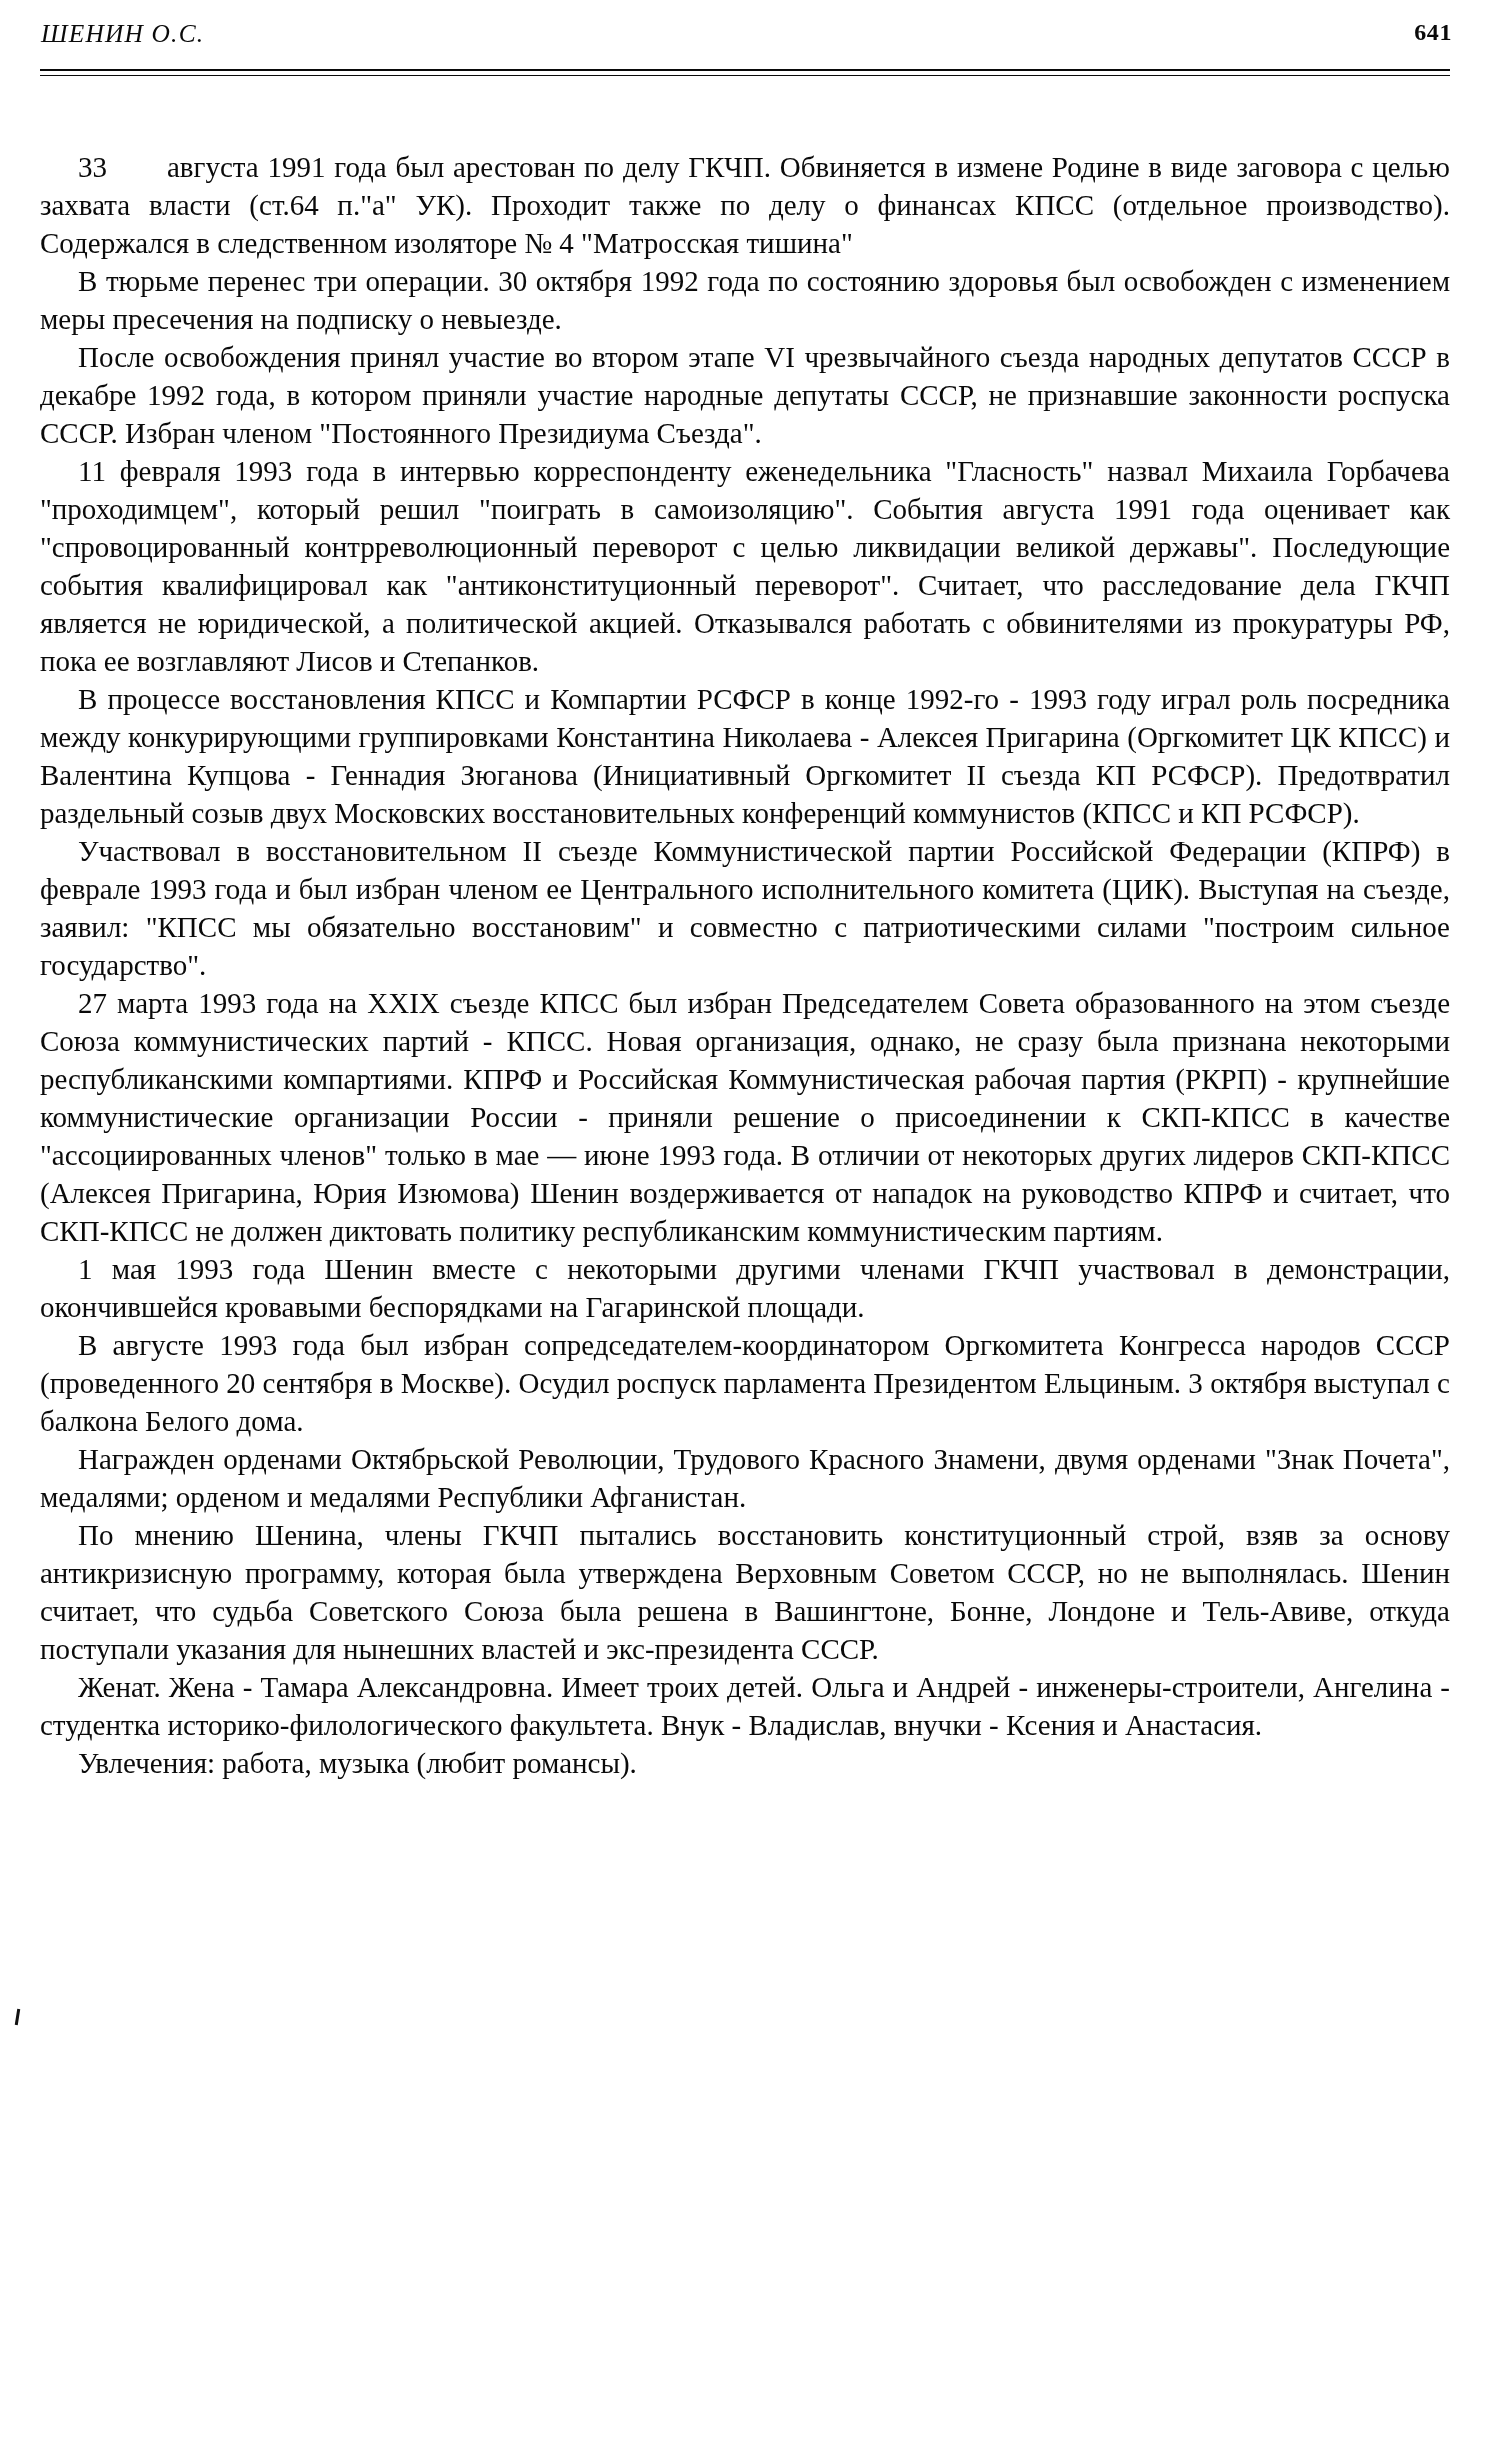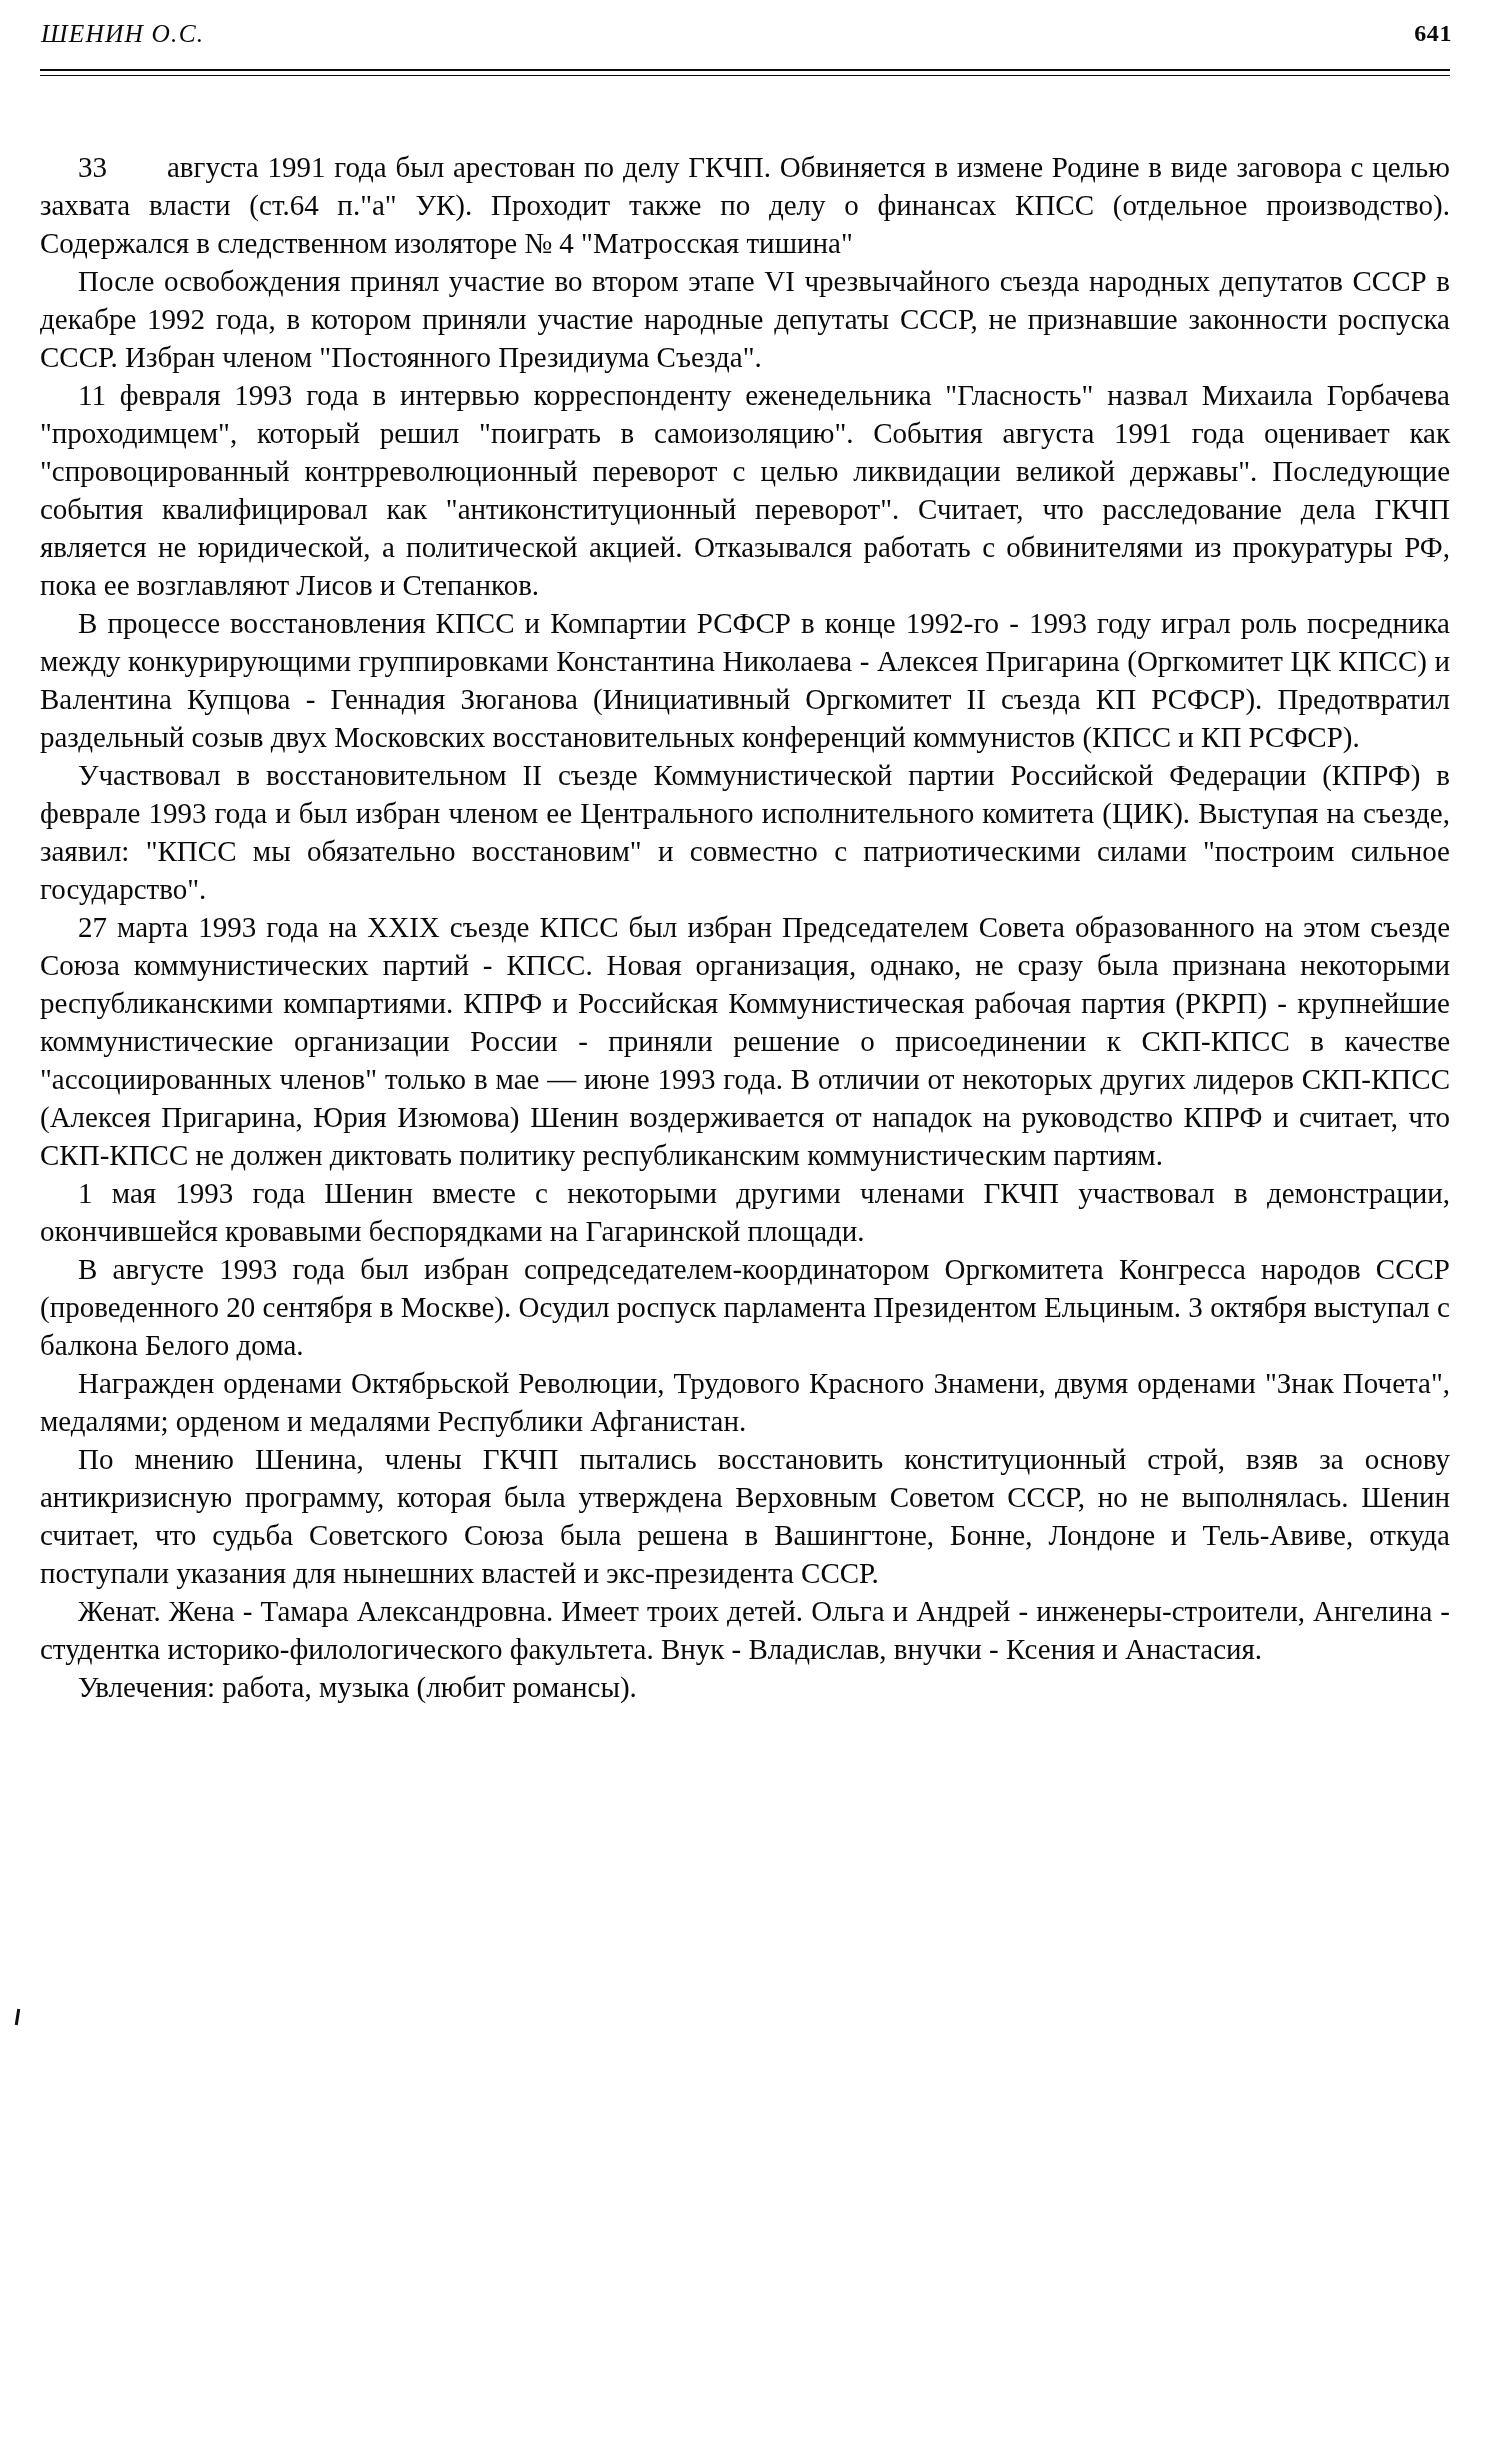--- a/index.html
+++ b/index.html
@@ -16,21 +16,21 @@
     font-family: "Liberation Serif", "DejaVu Serif", serif;
     overflow: hidden;
   }
   .page-header {
     position: absolute;
     top: 18.6px;
     left: 41px;
     right: 38px;
     display: flex;
     justify-content: space-between;
-    align-items: center;
+    align-items: flex-start;
   }
   .running-title {
     font-style: italic;
     font-size: 25.4px;
     letter-spacing: 1.2px;
   }
   .page-number {
     font-weight: bold;
     font-size: 24px;
     letter-spacing: 0.6px;
@@ -80,20 +80,21 @@
     <span class="running-title">ШЕНИН О.С.</span>
     <span class="page-number">641</span>
   </header>
 
   <div class="double-rule"></div>
 
   <main class="text-block">
 
     <p class="para"><span class="lead-num">33</span><span>августа 1991 года был арестован по делу ГКЧП. Обвиняется в измене Родине в виде заговора с целью захвата власти (ст.64 п."а" УК). Проходит также по делу о финансах КПСС (отдельное производство). Содержался в следственном изоляторе № 4 "Матросская тишина"</span></p>
 
+    <p class="para">В тюрьме перенес три операции. 30 октября 1992 года по состоянию здоровья был освобожден с изменением меры пресечения на подписку о невыезде.</p>
     <p class="para">После освобождения принял участие во втором этапе VI чрезвычайного съезда народных депутатов СССР в декабре 1992 года, в котором приняли участие народные депутаты СССР, не признавшие законности роспуска СССР. Избран членом "Постоянного Президиума Съезда".</p>
     <p class="para">11 февраля 1993 года в интервью корреспонденту еженедельника "Гласность" назвал Михаила Горбачева "проходимцем", который решил "поиграть в самоизоляцию". События августа 1991 года оценивает как "спровоцированный контрреволюционный переворот с целью ликвидации великой державы". Последующие события квалифицировал как "антиконституционный переворот". Считает, что расследование дела ГКЧП является не юридической, а политической акцией. Отказывался работать с обвинителями из прокуратуры РФ, пока ее возглавляют Лисов и Степанков.</p>
     <p class="para">В процессе восстановления КПСС и Компартии РСФСР в конце 1992-го - 1993 году играл роль посредника между конкурирующими группировками Константина Николаева - Алексея Пригарина (Оргкомитет ЦК КПСС) и Валентина Купцова - Геннадия Зюганова (Инициативный Оргкомитет II съезда КП РСФСР). Предотвратил раздельный созыв двух Московских восстановительных конференций коммунистов (КПСС и КП РСФСР).</p>
     <p class="para">Участвовал в восстановительном II съезде Коммунистической партии Российской Федерации (КПРФ) в феврале 1993 года и был избран членом ее Центрального исполнительного комитета (ЦИК). Выступая на съезде, заявил: "КПСС мы обязательно восстановим" и совместно с патриотическими силами "построим сильное государство".</p>
     <p class="para">27 марта 1993 года на XXIX съезде КПСС был избран Председателем Совета образованного на этом съезде Союза коммунистических партий - КПСС. Новая организация, однако, не сразу была признана некоторыми республиканскими компартиями. КПРФ и Российская Коммунистическая рабочая партия (РКРП) - крупнейшие коммунистические организации России - приняли решение о присоединении к СКП-КПСС в качестве "ассоциированных членов" только в мае — июне 1993 года. В отличии от некоторых других лидеров СКП-КПСС (Алексея Пригарина, Юрия Изюмова) Шенин воздерживается от нападок на руководство КПРФ и считает, что СКП-КПСС не должен диктовать политику республиканским коммунистическим партиям.</p>
     <p class="para">1 мая 1993 года Шенин вместе с некоторыми другими членами ГКЧП участвовал в демонстрации, окончившейся кровавыми беспорядками на Гагаринской площади.</p>
     <p class="para">В августе 1993 года был избран сопредседателем-координатором Оргкомитета Конгресса народов СССР (проведенного 20 сентября в Москве). Осудил роспуск парламента Президентом Ельциным. 3 октября выступал с балкона Белого дома.</p>
     <p class="para">Награжден орденами Октябрьской Революции, Трудового Красного Знамени, двумя орденами "Знак Почета", медалями; орденом и медалями Республики Афганистан.</p>
     <p class="para">По мнению Шенина, члены ГКЧП пытались восстановить конституционный строй, взяв за основу антикризисную программу, которая была утверждена Верховным Советом СССР, но не выполнялась. Шенин считает, что судьба Советского Союза была решена в Вашингтоне, Бонне, Лондоне и Тель-Авиве, откуда поступали указания для нынешних властей и экс-президента СССР.</p>
     <p class="para">Женат. Жена - Тамара Александровна. Имеет троих детей. Ольга и Андрей - инженеры-строители, Ангелина - студентка историко-филологического факультета. Внук - Владислав, внучки - Ксения и Анастасия.</p>

